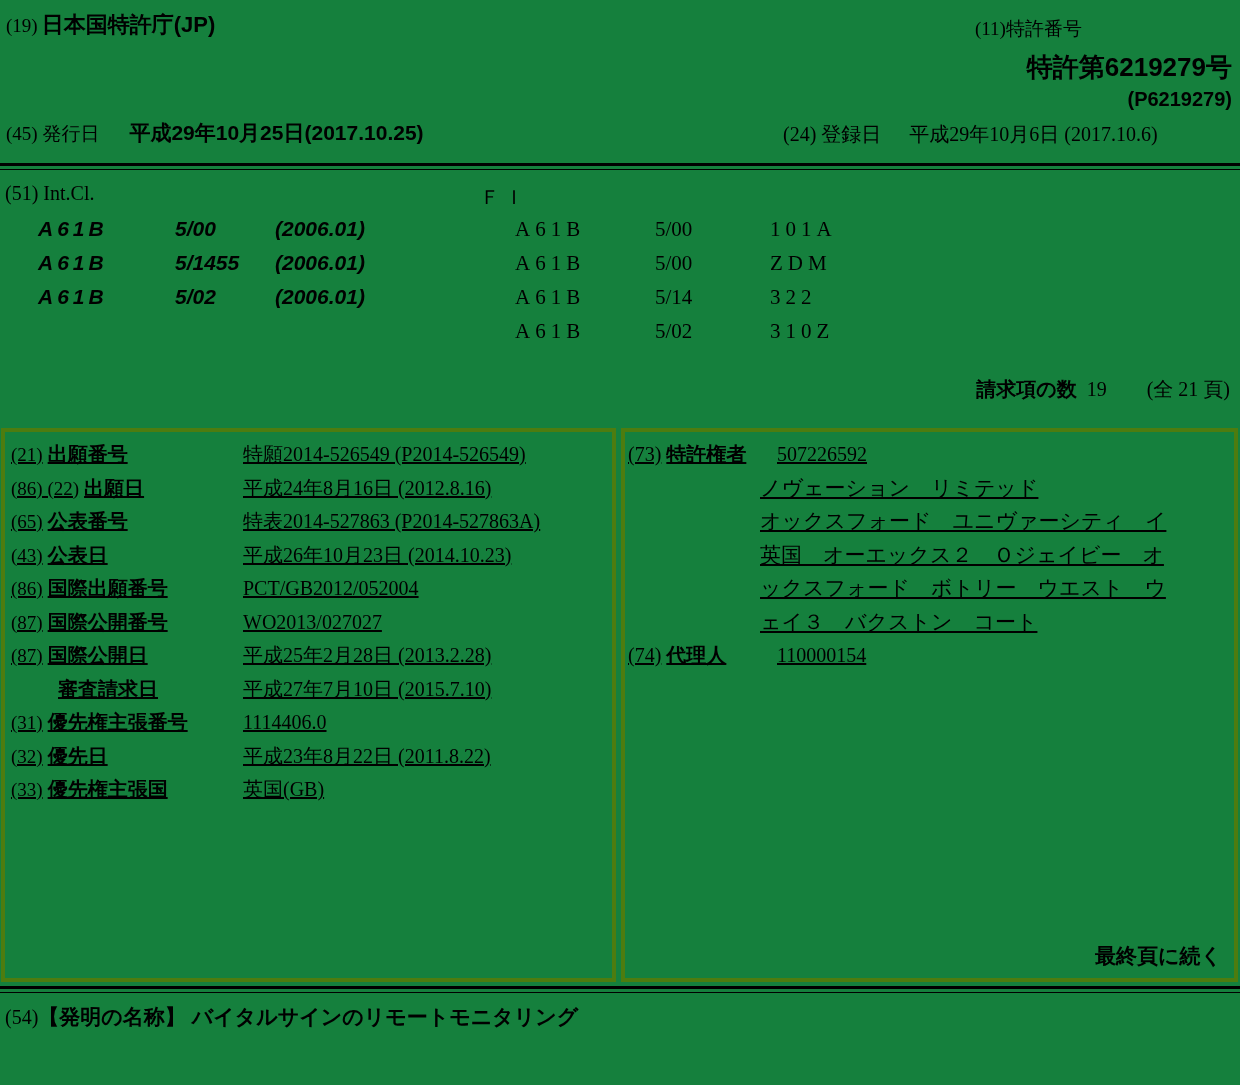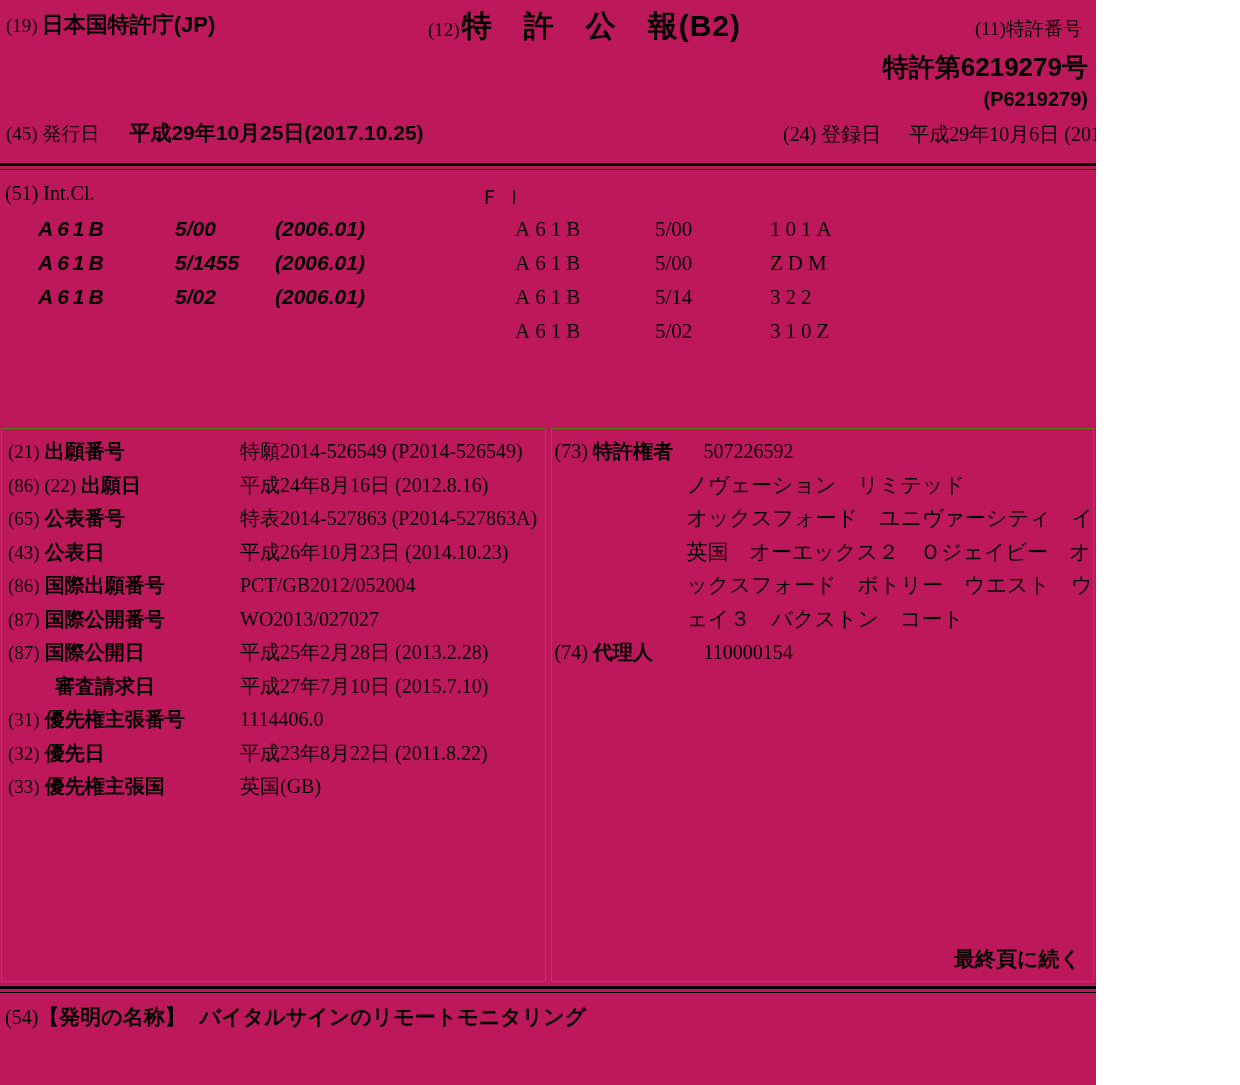--- a/index.html
+++ b/index.html
@@ -1,19 +1,19 @@
 <!DOCTYPE html>
 <html><head>
 <meta charset="utf-8">
 <style>
   html,body{margin:0;padding:0;background:#fff;}
   .page{
     position:relative;
-    width:1096px;height:1085px;
-    background:#be185d;color:#000;
+    width:1240px;height:1085px;
+    background:#15803d;color:#000;
     font-family:"Liberation Serif","DejaVu Serif",serif;
     overflow:hidden;
   }
   .gothic{font-family:"Liberation Sans","DejaVu Sans",sans-serif;font-weight:bold;}
 
   
   .hdr-office{position:absolute;top:10px;left:6px;font-size:19px;white-space:nowrap;}
   .hdr-office .office-name{font-size:22px;margin-left:4px;}
   .hdr-doc{position:absolute;top:6px;left:428px;font-size:19px;white-space:nowrap;}
   .hdr-doc .doc-title{font-size:30px;margin-left:2px;letter-spacing:1px;}
@@ -39,21 +39,21 @@
   .fi-label{position:absolute;top:184px;left:480px;font-size:20px;letter-spacing:4px;white-space:nowrap;}
   .fi-rows{position:absolute;top:212px;left:515px;font-size:21px;}
   .fi-row{display:grid;grid-template-columns:140px 115px auto;height:34px;align-items:center;white-space:nowrap;}
   .fi-row .cls,.fi-row .sub{letter-spacing:5px;}
   .claims-line{position:absolute;top:376px;right:10px;font-size:20px;white-space:nowrap;}
   .claims-line .count{margin-left:10px;}
   .claims-line .pages{margin-left:40px;}
 
   
   .bib{position:absolute;top:428px;left:1px;right:2px;height:554px;display:flex;}
-  .bib-box{border:1px solid #4d7c0f;box-sizing:border-box;position:relative;}
+  .bib-box{border:4px solid #4d7c0f;box-sizing:border-box;position:relative;text-decoration:underline;}
   .bib-left{width:615px;padding:6px 0 0 6px;}
   .bib-gap{width:5px;}
   .bib-right{flex:1;padding:6px 0 6px 3px;}
   .brow{display:flex;height:33.5px;align-items:center;white-space:nowrap;}
   .blabel{width:232px;flex:none;font-size:20px;}
   .blabel .bno{font-size:19px;}
   .blabel .btext{font-family:"Liberation Sans","DejaVu Sans",sans-serif;font-weight:bold;margin-left:5px;}
   .brow.indent .blabel{padding-left:42px;box-sizing:border-box;}
   .bvalue{font-size:20px;}
 
@@ -62,33 +62,30 @@
   .plab .btext{font-family:"Liberation Sans","DejaVu Sans",sans-serif;font-weight:bold;margin-left:5px;}
   .pid{font-size:20px;}
   .pline{height:33.5px;line-height:33.5px;padding-left:132px;font-size:21px;white-space:nowrap;}
   .pline.bold{font-family:"Liberation Sans","DejaVu Sans",sans-serif;font-weight:bold;}
   .continues{position:absolute;right:12px;bottom:8px;font-size:21px;
              font-family:"Liberation Sans","DejaVu Sans",sans-serif;font-weight:bold;white-space:nowrap;}
 
   
   .title-line{position:absolute;top:1003px;left:5px;font-size:20px;white-space:nowrap;}
   .title-line .tlabel{font-family:"Liberation Sans","DejaVu Sans",sans-serif;font-weight:bold;font-size:21px;}
-  .title-line .ttext{font-family:"Liberation Sans","DejaVu Sans",sans-serif;font-weight:bold;font-size:21px;margin-left:14px;}
+  .title-line .ttext{font-family:"Liberation Sans","DejaVu Sans",sans-serif;font-weight:bold;font-size:21px;margin-left:6px;}
 </style>
 </head>
 <body>
 
 <div class="page">
 
   <div class="hdr-office">
     <span>(19)</span><span class="gothic office-name">日本国特許庁(JP)</span>
   </div>
-  <div class="hdr-doc">
-    <span>(12)</span><span class="gothic doc-title">特　許　公　報(B2)</span>
-  </div>
   <div class="hdr-pnum-label">(11)特許番号</div>
   <div class="hdr-pnum gothic">特許第6219279号</div>
   <div class="hdr-pnum-paren gothic">(P6219279)</div>
 
   <div class="hdr-issue">
     <span>(45)</span>
     <span>発行日</span><span class="gothic date">平成29年10月25日(2017.10.25)</span>
   </div>
   <div class="hdr-reg">
     <span>(24) 登録日</span><span class="date">平成29年10月6日 (2017.10.6)</span>
@@ -132,20 +129,23 @@
       <span class="num">5/14</span>
       <span class="sub">322</span>
     </div>
     <div class="fi-row">
       <span class="cls">A61B</span>
       <span class="num">5/02</span>
       <span class="sub">310Z</span>
     </div>
   </div>
 
+  <div class="claims-line">
+    <span class="gothic">請求項の数</span><span class="count">19</span><span class="pages">(全 21 頁)</span>
+  </div>
 
   <div class="bib">
     <div class="bib-box bib-left">
       <div class="brow">
         <span class="blabel"><span class="bno">(21)</span><span class="btext">出願番号</span></span>
         <span class="bvalue">特願2014-526549 (P2014-526549)</span>
       </div>
       <div class="brow">
         <span class="blabel"><span class="bno">(86) (22)</span><span class="btext">出願日</span></span>
         <span class="bvalue">平成24年8月16日 (2012.8.16)</span>

